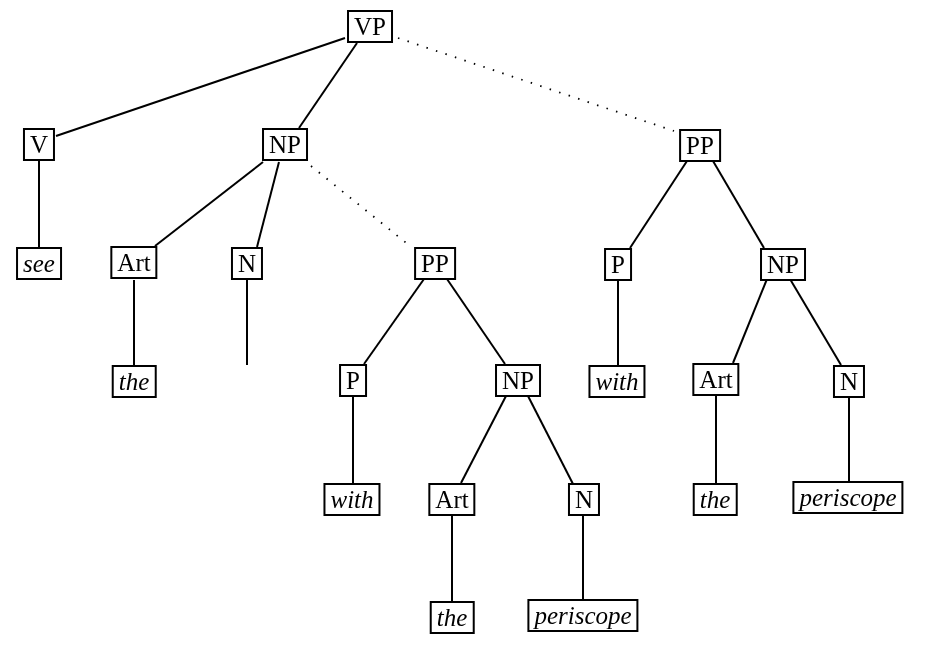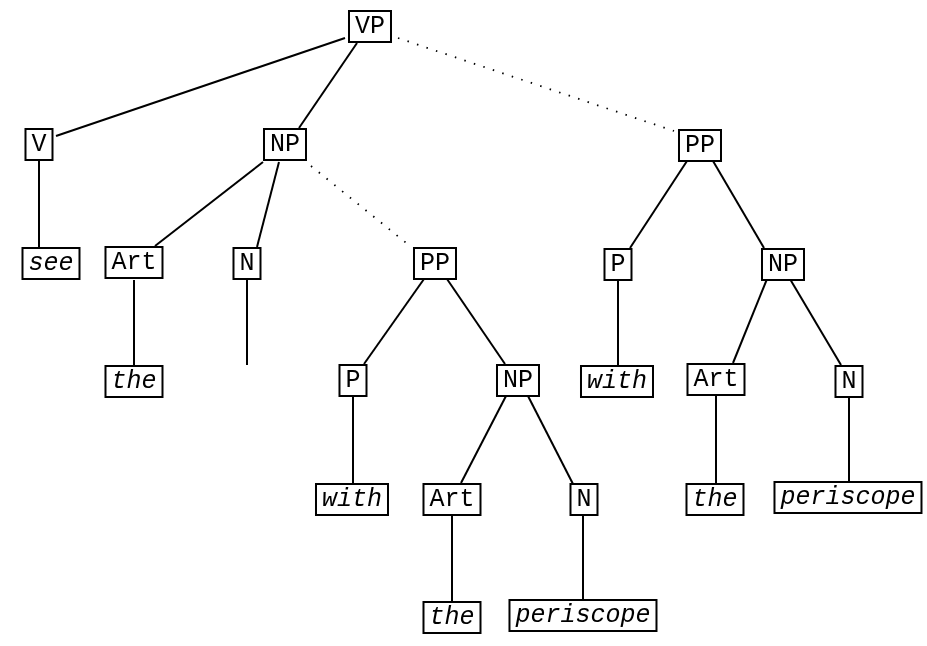--- a/index.html
+++ b/index.html
@@ -5,21 +5,21 @@
   html, body {
     margin: 0;
     padding: 0;
     background: #ffffff;
   }
   .canvas {
     position: relative;
     width: 927px;
     height: 646px;
     background: #ffffff;
-    font-family: Liberation Mono, monospace;
+    font-family: Liberation Serif, serif;
     overflow: hidden;
   }
   svg.edges {
     position: absolute;
     left: 0;
     top: 0;
     width: 927px;
     height: 646px;
   }
   svg.edges line {
@@ -82,21 +82,21 @@
     <line class="dotted" x1="398" y1="38" x2="674" y2="131"></line>
     <line class="dotted" x1="311" y1="166" x2="410" y2="246"></line>
   </svg>
 
   <div class="node" style="left:370px; top:10px;">VP</div>
 
   <div class="node" style="left:39px; top:128px;">V</div>
   <div class="node" style="left:285px; top:128px;">NP</div>
   <div class="node" style="left:700px; top:129px;">PP</div>
 
-  <div class="node terminal" style="left:39px; top:247px;margin-left:12px;">see</div>
+  <div class="node terminal" style="left:39px; top:247px;">see</div>
   <div class="node" style="left:134px; top:246px;">Art</div>
   <div class="node" style="left:247px; top:247px;">N</div>
   <div class="node" style="left:435px; top:247px;">PP</div>
   <div class="node" style="left:618px; top:248px;">P</div>
   <div class="node" style="left:783px; top:248px;">NP</div>
 
   <div class="node terminal" style="left:134px; top:365px;">the</div>
   <div class="node" style="left:353px; top:364px;">P</div>
   <div class="node" style="left:518px; top:364px;">NP</div>
   <div class="node terminal" style="left:617px; top:365px;">with</div>

